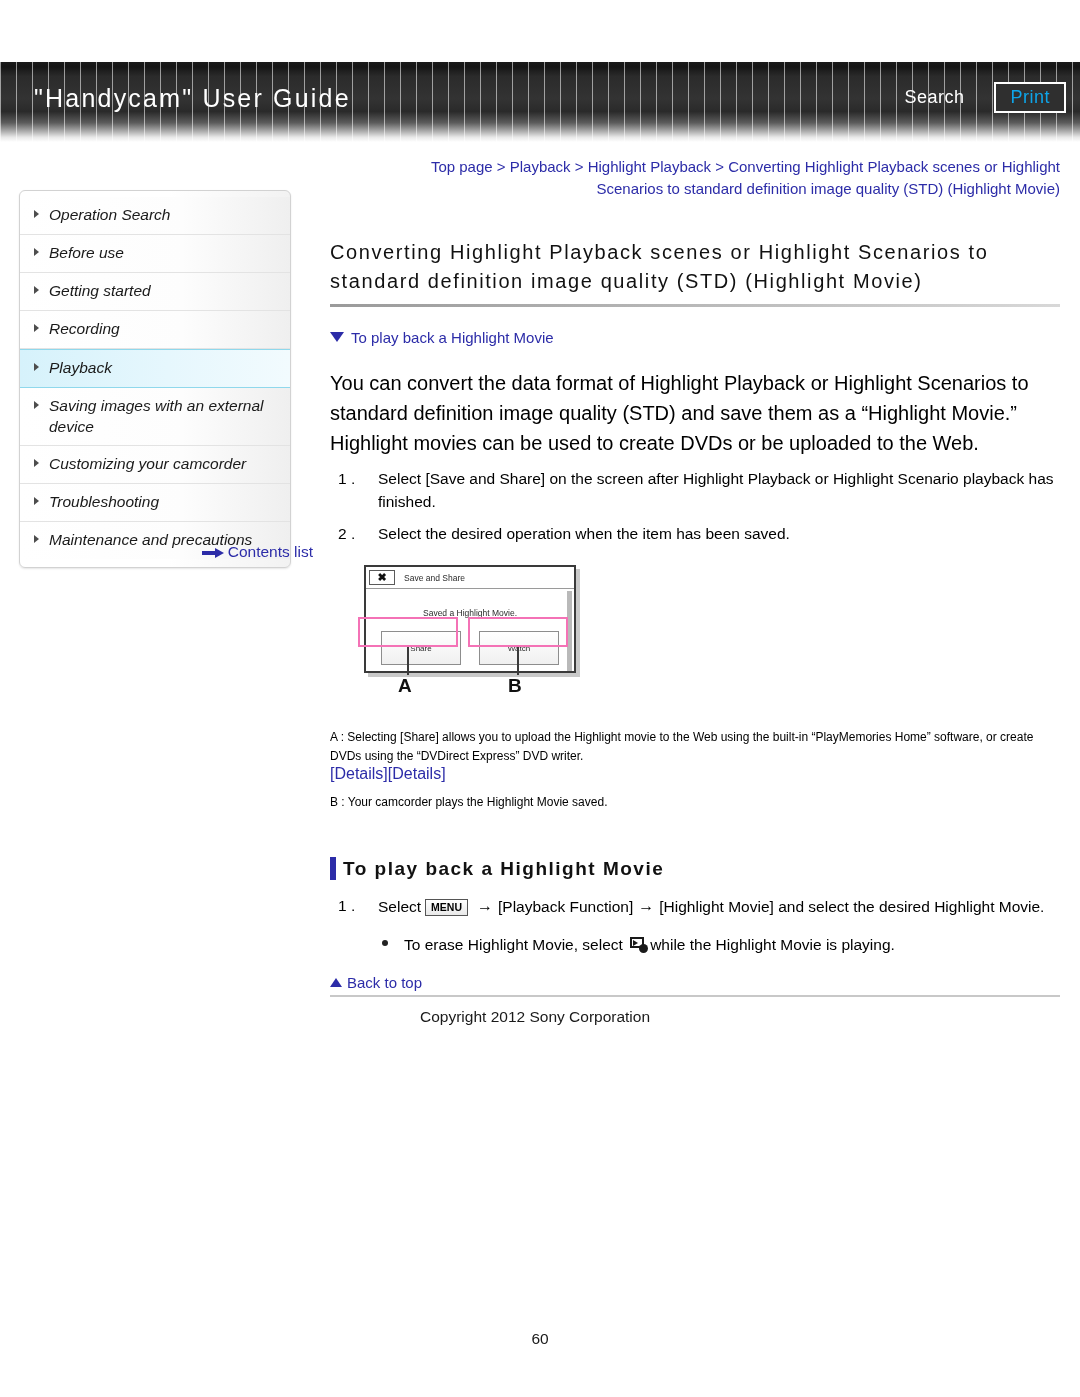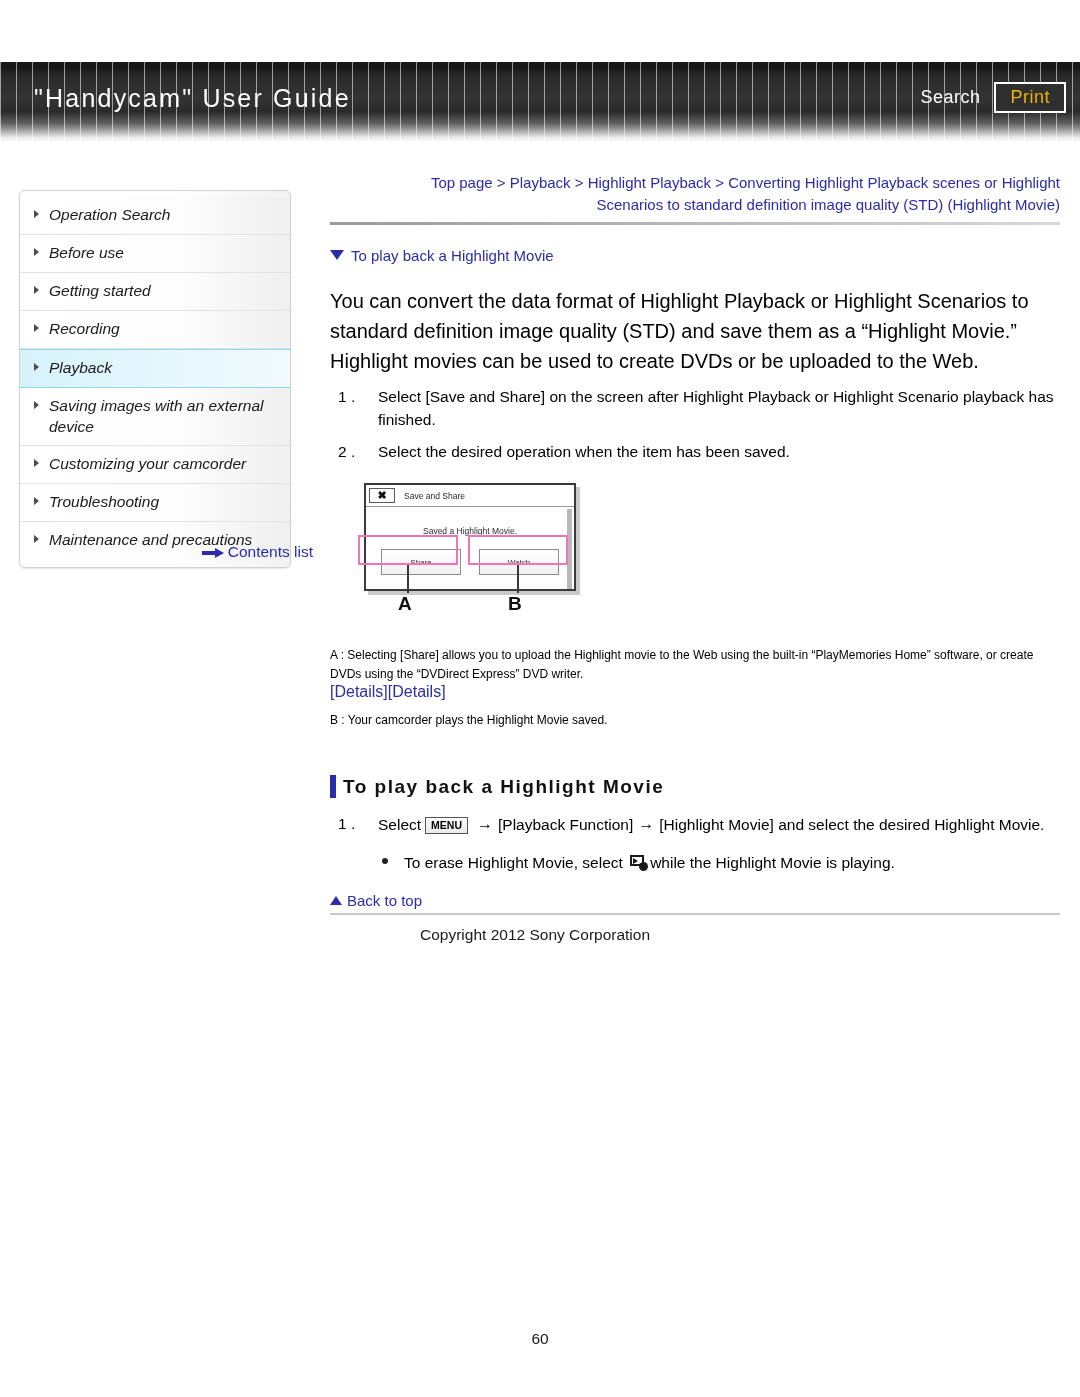--- a/index.html
+++ b/index.html
@@ -49,33 +49,33 @@
     color: #ffffff;
     font-weight: normal;
     white-space: nowrap;
   }
   .header-actions {
     position: absolute;
     right: 14px;
     top: 20px;
     display: flex;
     align-items: center;
-    gap: 12px;
+    gap: 28px;
   }
   .search-btn {
     color: #ffffff;
     font-size: 18px;
     letter-spacing: 0.5px;
     background: transparent;
     border: none;
     padding: 4px 2px;
     font-family: "Liberation Sans", sans-serif;
   }
   .print-btn {
-    color: #eab308;
+    color: #0ea5e9;
     font-size: 18px;
     letter-spacing: 0.5px;
     background: #2f2f2f;
     border: 2px solid #ffffff;
     padding: 3px 14px;
     font-family: "Liberation Sans", sans-serif;
   }
 
   
   .sidebar {
@@ -151,21 +151,21 @@
     width: 0; height: 0;
     border-left: 9px solid #2c2ca8;
     border-top: 5px solid transparent;
     border-bottom: 5px solid transparent;
   }
 
   
   .main {
     position: absolute;
     left: 330px;
-    top: 172px;
+    top: 156px;
     width: 730px;
   }
   .breadcrumb {
     text-align: right;
     font-size: 15px;
     line-height: 1.45;
     color: #2c2ca8;
     margin: 0 0 6px 0;
   }
   .page-heading {
@@ -286,21 +286,21 @@
     left: 0; right: 0;
     top: 64px;
     display: flex;
     justify-content: space-around;
     align-items: center;
     padding: 0 6px;
     box-sizing: border-box;
   }
   .screen-btn {
     width: 80px;
-    height: 26px;
+    height: 34px;
     border: 1px solid #8d8d8d;
     background: linear-gradient(to bottom, #ffffff 0%, #f0f0f0 100%);
     display: flex;
     align-items: center;
     justify-content: center;
     font-size: 8px;
     color: #2b2b2b;
     box-sizing: border-box;
   }
   .scrollbar {
@@ -531,20 +531,21 @@
   <span class="contents-arrow"></span><span>Contents list</span>
 </div>
 
 <main class="main">
 
   <div class="breadcrumb">
     <span>Top page &gt; Playback &gt; Highlight Playback &gt; Converting Highlight Playback scenes or Highlight</span><br>
     <span>Scenarios to standard definition image quality (STD) (Highlight Movie)</span>
   </div>
 
+  <h1 class="page-heading">Converting Highlight Playback scenes or Highlight Scenarios to standard definition image quality (STD) (Highlight Movie)</h1>
   <div class="heading-rule"></div>
 
   <div class="jump-link">
     <span class="tri-down"></span>
     <span>To play back a Highlight Movie</span>
   </div>
 
   <p class="body-text">You can convert the data format of Highlight Playback or Highlight Scenarios to standard definition image quality (STD) and save them as a “Highlight Movie.” Highlight movies can be used to create DVDs or be uploaded to the Web.</p>
 
   <ol class="steps">

